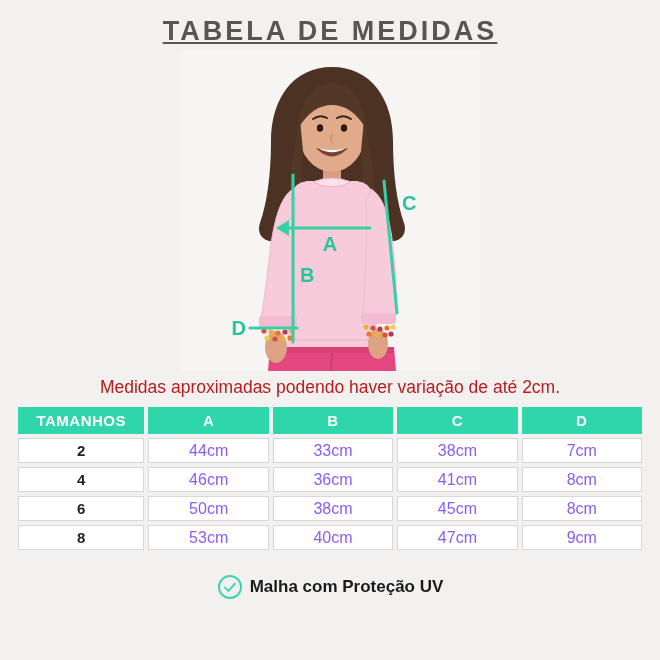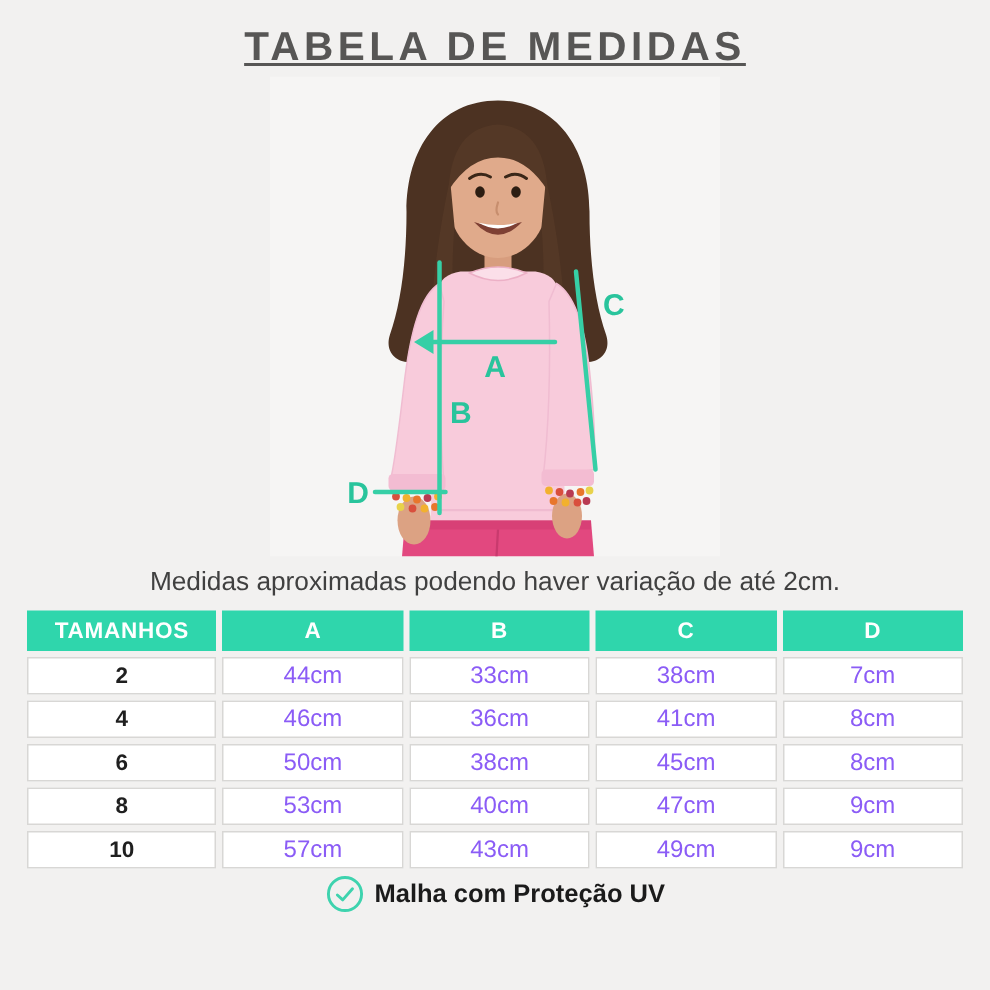--- a/index.html
+++ b/index.html
@@ -28,21 +28,21 @@
     width:300px;height:320px;
     margin:4px auto 0;
     position:relative;
   }
 
   
   .caption{
     margin-top:6px;
     text-align:center;
     font-size:17.5px;
-    color:#404040;
+    color:#b91c1c;
   }
 
   
   .table-wrap{width:632px;margin:5px auto 0;}
   table.size-table{
     width:100%;
     border-collapse:separate;
     border-spacing:4px 4px;
     table-layout:fixed;
   }
@@ -67,21 +67,21 @@
     color:#8b5cf6;
   }
   table.size-table td.size-cell{
     font-weight:700;
     font-size:15px;
     color:#1f1f1f;
   }
 
   
   .footer{
-    margin-top:0;
+    margin-top:20px;
     display:flex;
     justify-content:center;
     align-items:center;
     gap:26px;
   }
   .footer-item{display:flex;align-items:center;gap:7px;}
   .footer-item .label{
     font-size:17px;
     font-weight:700;
     color:#1b1b1b;
@@ -220,27 +220,20 @@
           <td>45cm</td>
           <td>8cm</td>
         </tr>
         <tr>
           <td class="size-cell">8</td>
           <td>53cm</td>
           <td>40cm</td>
           <td>47cm</td>
           <td>9cm</td>
         </tr>
-        <tr>
-          <td class="size-cell">10</td>
-          <td>57cm</td>
-          <td>43cm</td>
-          <td>49cm</td>
-          <td>9cm</td>
-        </tr>
       </tbody>
     </table>
   </div>
 
   <div class="footer">
     <div class="footer-item">
       <svg class="check-icon" viewBox="0 0 24 24">
         <circle cx="12" cy="12" r="10.2" fill="none" stroke="#3ed3ae" stroke-width="1.8"></circle>
         <polyline points="7.3,12.6 10.6,15.6 16.6,8.8" fill="none" stroke="#3ed3ae" stroke-width="1.8" stroke-linecap="round" stroke-linejoin="round"></polyline>
       </svg>

